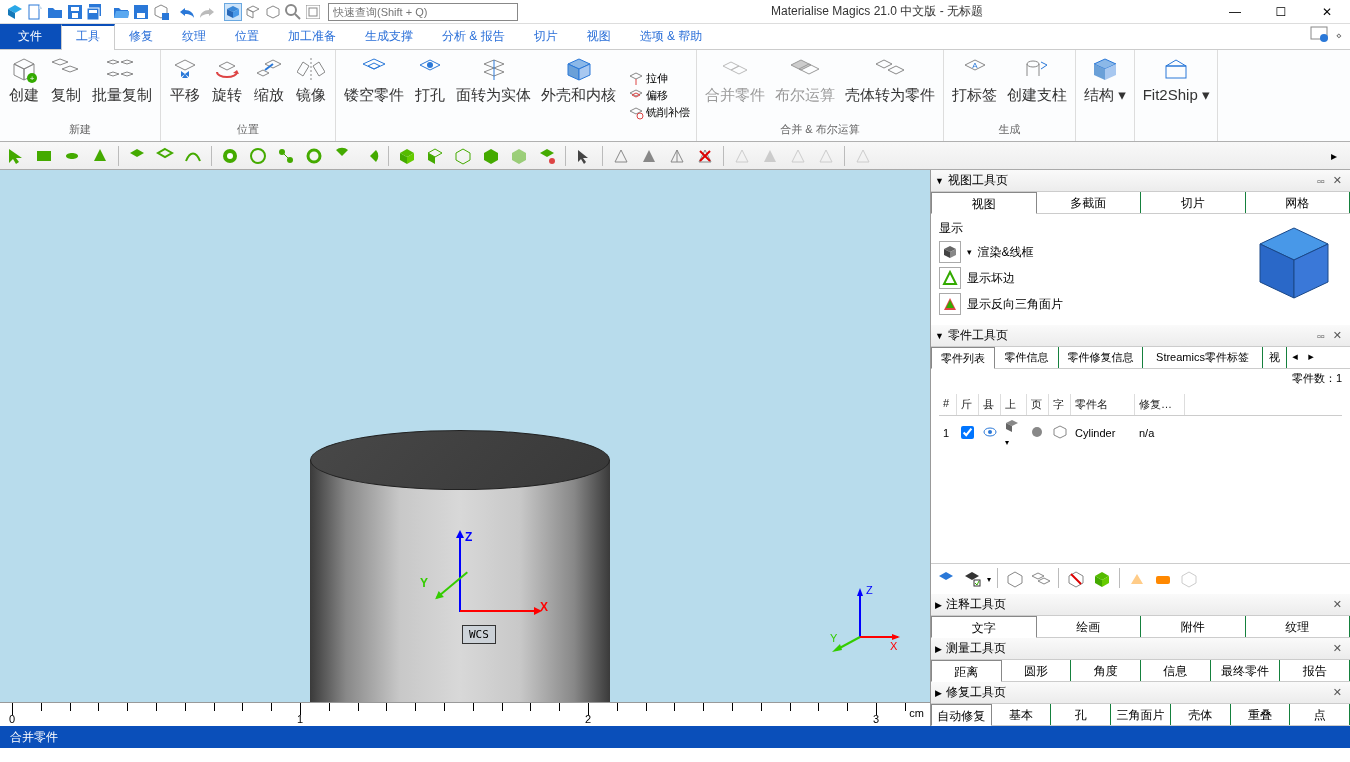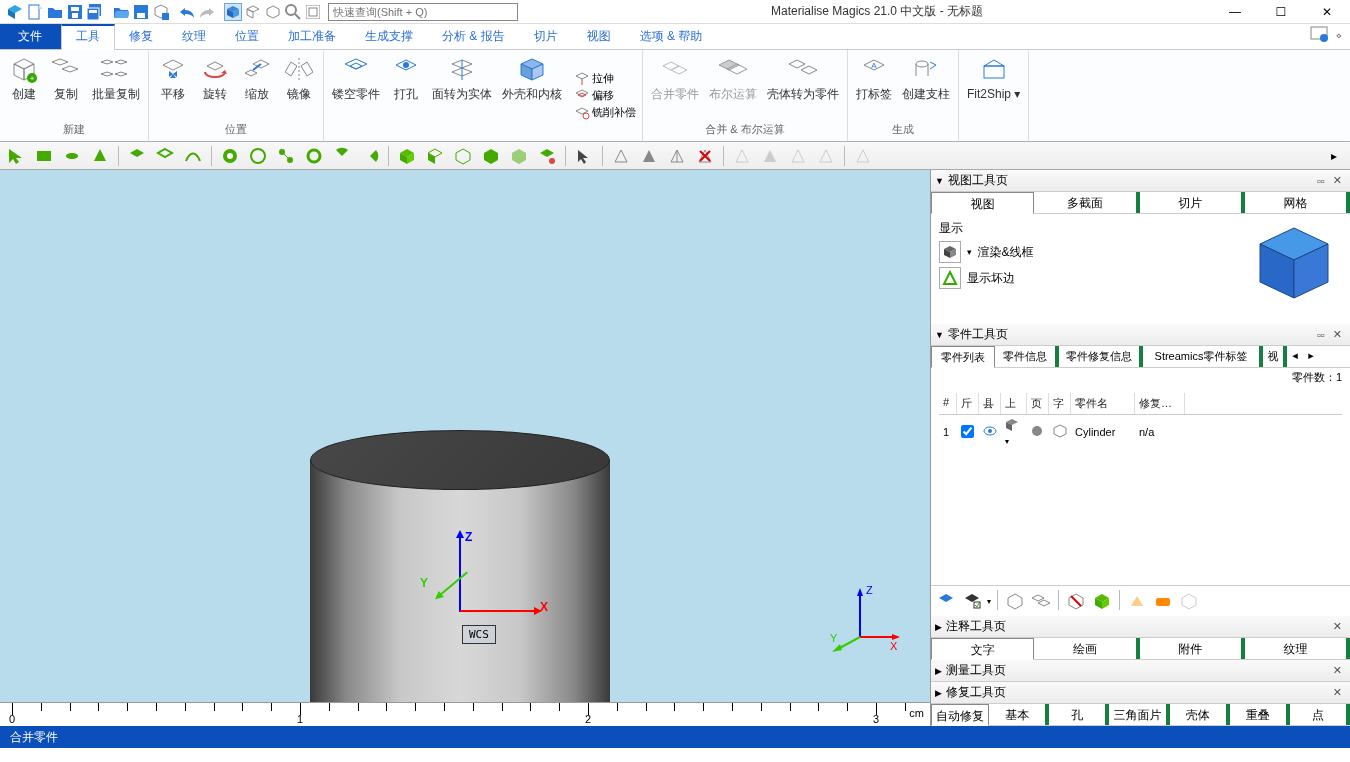--- a/index.html
+++ b/index.html
@@ -14,21 +14,21 @@
 .menubar { height:26px; display:flex; background:#fff; border-bottom:1px solid #ccc; position:relative; }
 .menu-tab { padding:4px 14px; font-size:12px; cursor:pointer; color:#2a6fd8; border-right:1px solid transparent; }
 .menu-tab.file { background:#0a4fba; color:#fff; padding:4px 18px; }
 .menu-tab.active { background:#fff; border-top:2px solid #0a4fba; border-left:1px solid #ccc; border-right:1px solid #ccc; margin-bottom:-1px; padding-top:2px; }
 .menu-right { position:absolute; right:8px; top:2px; display:flex; align-items:center; gap:6px; }
 .ribbon { height:92px; display:flex; background:#fcfdfe; border-bottom:1px solid #b0b0b0; }
 .ribbon-group { border-right:1px solid #ddd; display:flex; flex-direction:column; padding:2px 4px; }
 .ribbon-row { display:flex; gap:2px; flex:1; }
 .ribbon-btn { display:flex; flex-direction:column; align-items:center; justify-content:flex-start; padding:2px 4px; cursor:pointer; min-width:38px; }
 .ribbon-icon { width:32px; height:32px; display:flex; align-items:center; justify-content:center; margin-bottom:2px; }
-.ribbon-label { font-size:12px; text-align:center; line-height:13px; color:#333; }
+.ribbon-label { font-size:15px; text-align:center; line-height:13px; color:#333; }
 .ribbon-btn.dim .ribbon-label { color:#999; }
 .group-label { font-size:11px; text-align:center; color:#666; padding:2px 0; }
 .ribbon-mini { display:flex; align-items:center; font-size:11px; padding:1px 2px; cursor:pointer; gap:2px; }
 .toolbar2 { height:28px; background:linear-gradient(#f8f8f8,#eee); border-bottom:1px solid #aaa; display:flex; align-items:center; padding:0 4px; gap:4px; }
 .tb2-icon { width:24px; height:24px; cursor:pointer; display:flex; align-items:center; justify-content:center; }
 .tb2-sep { width:1px; height:20px; background:#bbb; margin:0 2px; }
 .main { display:flex; height:556px; }
 .viewport { flex:1; background:#b8dcec; position:relative; overflow:hidden; }
 .cylinder { position:absolute; left:310px; top:260px; width:300px; height:370px; }
 .cylinder .body { position:absolute; top:30px; left:0; width:300px; height:310px; background:linear-gradient(90deg,#3a3a3a 0%,#888 12%,#c8c8c8 30%,#d8d8d8 50%,#c8c8c8 70%,#888 88%,#3a3a3a 100%); border-radius:0 0 150px 150px/0 0 28px 28px; }
@@ -46,21 +46,21 @@
 .ruler-tick { position:absolute; top:0; width:1px; height:8px; background:#000; }
 .ruler-tick.major { height:12px; }
 .ruler-lbl { position:absolute; top:10px; font-size:11px; }
 .ruler-unit { position:absolute; right:6px; top:4px; font-size:11px; }
 .side-panels { width:420px; background:#fff; border-left:1px solid #999; display:flex; flex-direction:column; overflow:hidden; }
 .panel-head { height:22px; display:flex; align-items:center; background:linear-gradient(#fafafa,#ececec); border-bottom:1px solid #ccc; font-size:12px; padding:0 4px; }
 .panel-head .tri { margin-right:4px; font-size:9px; }
 .panel-head .spacer { flex:1; }
 .panel-ctrl { cursor:pointer; padding:0 4px; color:#555; font-size:11px; }
 .sub-tabs { display:flex; border-bottom:1px solid #ccc; font-size:12px; height:22px; }
-.sub-tab { flex:1; text-align:center; padding:3px 0; cursor:pointer; border-right:4px solid #15803d; }
+.sub-tab { flex:1; text-align:center; padding:3px 0; cursor:pointer; border-right:1px solid #15803d; }
 .sub-tab.active { border:1px solid #888; border-bottom:1px solid #fff; background:#fff; margin-bottom:-1px; }
 .panel-body { padding:6px 8px; font-size:12px; }
 .display-row { display:flex; align-items:center; margin:4px 0; gap:6px; }
 .display-btn { width:22px; height:22px; border:1px solid #aaa; display:flex; align-items:center; justify-content:center; }
 .cube-preview { position:absolute; right:12px; top:6px; width:88px; height:88px; }
 .part-table { font-size:11px; }
 .part-head { display:flex; border-bottom:1px solid #ccc; }
 .part-head div { padding:3px 4px; border-right:1px solid #ddd; color:#222; white-space:nowrap; overflow:hidden; }
 .part-row { display:flex; padding:3px 0; align-items:center; }
 .part-row div { padding:0 4px; }
@@ -400,20 +400,35 @@
               <line x1="16" y1="8" x2="16" y2="20" stroke="#888"></line>
               <path d="M18 6l6 3-6 4" fill="none" stroke="#2a78d8"></path>
             </svg>
           </div>
           <div class="ribbon-label">创建支柱</div>
         </div>
     </div>
     <div class="group-label">生成</div>
   </div>
 
+  <div class="ribbon-group">
+    <div class="ribbon-row">
+        <div class="ribbon-btn">
+          <div class="ribbon-icon">
+            <svg width="28" height="28">
+              <polygon points="14,3 25,8 14,13 3,8" fill="#8bb8e8" stroke="#2a78d8"></polygon>
+              <polygon points="3,8 14,13 14,24 3,19" fill="#6aa0d8"></polygon>
+              <polygon points="25,8 14,13 14,24 25,19" fill="#a8c8f0"></polygon>
+            </svg>
+          </div>
+          <div class="ribbon-label"><span>结构</span> ▾</div>
+        </div>
+      </div>
+    <div class="group-label"></div>
+  </div>
   <div class="ribbon-group">
     <div class="ribbon-row">
         <div class="ribbon-btn">
           <div class="ribbon-icon">
             <svg width="28" height="28">
               <rect x="4" y="10" width="20" height="12" fill="none" stroke="#2a78d8"></rect>
               <polygon points="4,10 14,4 24,10" fill="none" stroke="#2a78d8"></polygon>
             </svg>
           </div>
           <div class="ribbon-label"><span>Fit2Ship</span> ▾</div>
@@ -687,20 +702,29 @@
           <span>渲染&amp;线框</span>
         </div>
       <div class="display-row">
           <div class="display-btn">
             <svg width="16" height="16">
               <polygon points="8,2 14,14 2,14" fill="none" stroke="#3a0" stroke-width="2"></polygon>
             </svg>
           </div>
           <span>显示坏边</span>
         </div>
+      <div class="display-row">
+          <div class="display-btn">
+            <svg width="16" height="16">
+              <polygon points="8,2 14,14 2,14" fill="#d44"></polygon>
+              <polygon points="8,4 12,12 4,12" fill="#3a0"></polygon>
+            </svg>
+          </div>
+          <span>显示反向三角面片</span>
+        </div>
       <div class="cube-preview"><svg width="88" height="88">
             <polygon points="44,8 78,24 44,40 10,24" fill="#4898e8" stroke="#1a4888"></polygon>
             <polygon points="10,24 44,40 44,78 10,62" fill="#2a68c8" stroke="#1a4888"></polygon>
             <polygon points="78,24 44,40 44,78 78,62" fill="#3a78d8" stroke="#1a4888"></polygon>
           </svg></div>
     </div>
 
     <div class="panel-head">
         <span class="tri">▼</span>
         <span>零件工具页</span>
@@ -820,20 +844,28 @@
       <div class="sub-tab">附件</div>
       <div class="sub-tab">纹理</div>
     </div>
 
     <div class="panel-head">
         <span class="tri">▶</span>
         <span>测量工具页</span>
         <span class="spacer"></span>
         <span class="panel-ctrl">✕</span>
       </div>
+    <div class="sub-tabs">
+      <div class="sub-tab active">距离</div>
+      <div class="sub-tab">圆形</div>
+      <div class="sub-tab">角度</div>
+      <div class="sub-tab">信息</div>
+      <div class="sub-tab">最终零件</div>
+      <div class="sub-tab">报告</div>
+    </div>
 
     <div class="panel-head">
         <span class="tri">▶</span>
         <span>修复工具页</span>
         <span class="spacer"></span>
         <span class="panel-ctrl">✕</span>
       </div>
     <div class="sub-tabs">
       <div class="sub-tab active">自动修复</div>
       <div class="sub-tab">基本</div>

